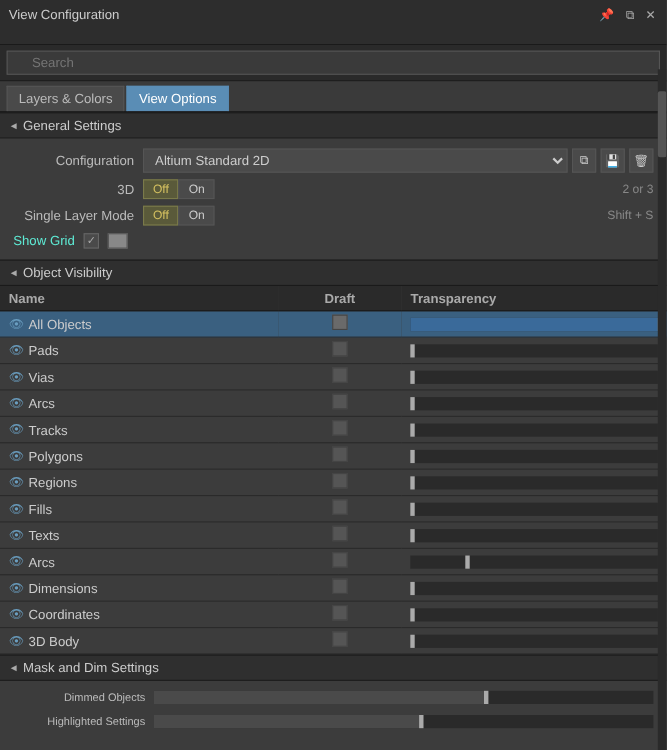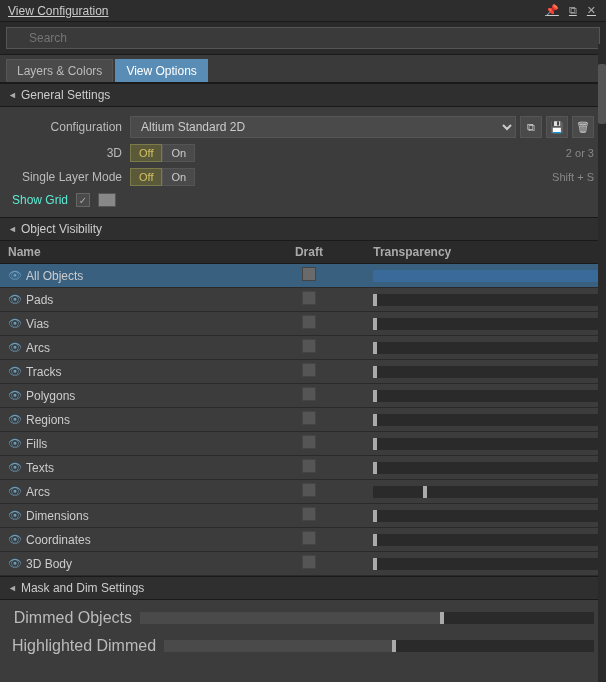--- a/index.html
+++ b/index.html
@@ -9,28 +9,27 @@
       font-size: 12px;
       color: #ccc;
       width: 606px;
       height: 682px;
       overflow: hidden;
     }
 
     .title-bar {
       background: #2d2d2d;
       color: #ccc;
-      padding: 1px 8px;
-      font-size: 12px;
-      display: flex;
-      align-items: center;
+      padding: 20px 8px;
+      font-size: 12px;
+      display: flex;
+      align-items: flex-end;
       justify-content: space-between;
       height: 22px;
       border-bottom: 1px solid #1a1a1a;
-      text-decoration: underline;
     }
     .title-bar-right {
       display: flex;
       gap: 6px;
     }
     .title-btn {
       color: #aaa;
       font-size: 11px;
       cursor: pointer;
       background: none;
@@ -279,21 +278,21 @@
       padding: 4px 0 8px 0;
     }
     .mds-row {
       display: flex;
       align-items: center;
       padding: 5px 12px;
       gap: 8px;
     }
     .mds-label {
       color: #bbb;
-      font-size: 16px;
+      font-size: 10px;
       min-width: 120px;
       text-align: right;
     }
     .mds-slider-wrap {
       flex: 1;
       height: 12px;
       background: #2a2a2a;
       position: relative;
       cursor: pointer;
     }
@@ -618,21 +617,21 @@
 
   <div class="mask-dim-settings" id="mds-body">
   <div class="mds-row">
         <span class="mds-label">Dimmed Objects</span>
         <div class="mds-slider-wrap">
           <div class="mds-fill" style="width: 66%;"></div>
           <div class="mds-handle" style="left: 66%;"></div>
         </div>
       </div>
       <div class="mds-row">
-        <span class="mds-label">Highlighted Dimmed</span>
+        <span class="mds-label">Highlighted Settings</span>
         <div class="mds-slider-wrap">
           <div class="mds-fill" style="width: 53%;"></div>
           <div class="mds-handle" style="left: 53%;"></div>
         </div>
       </div>
     </div>
 
   <div class="scrollbar-right">
     <div class="scrollbar-thumb"></div>
   </div>

